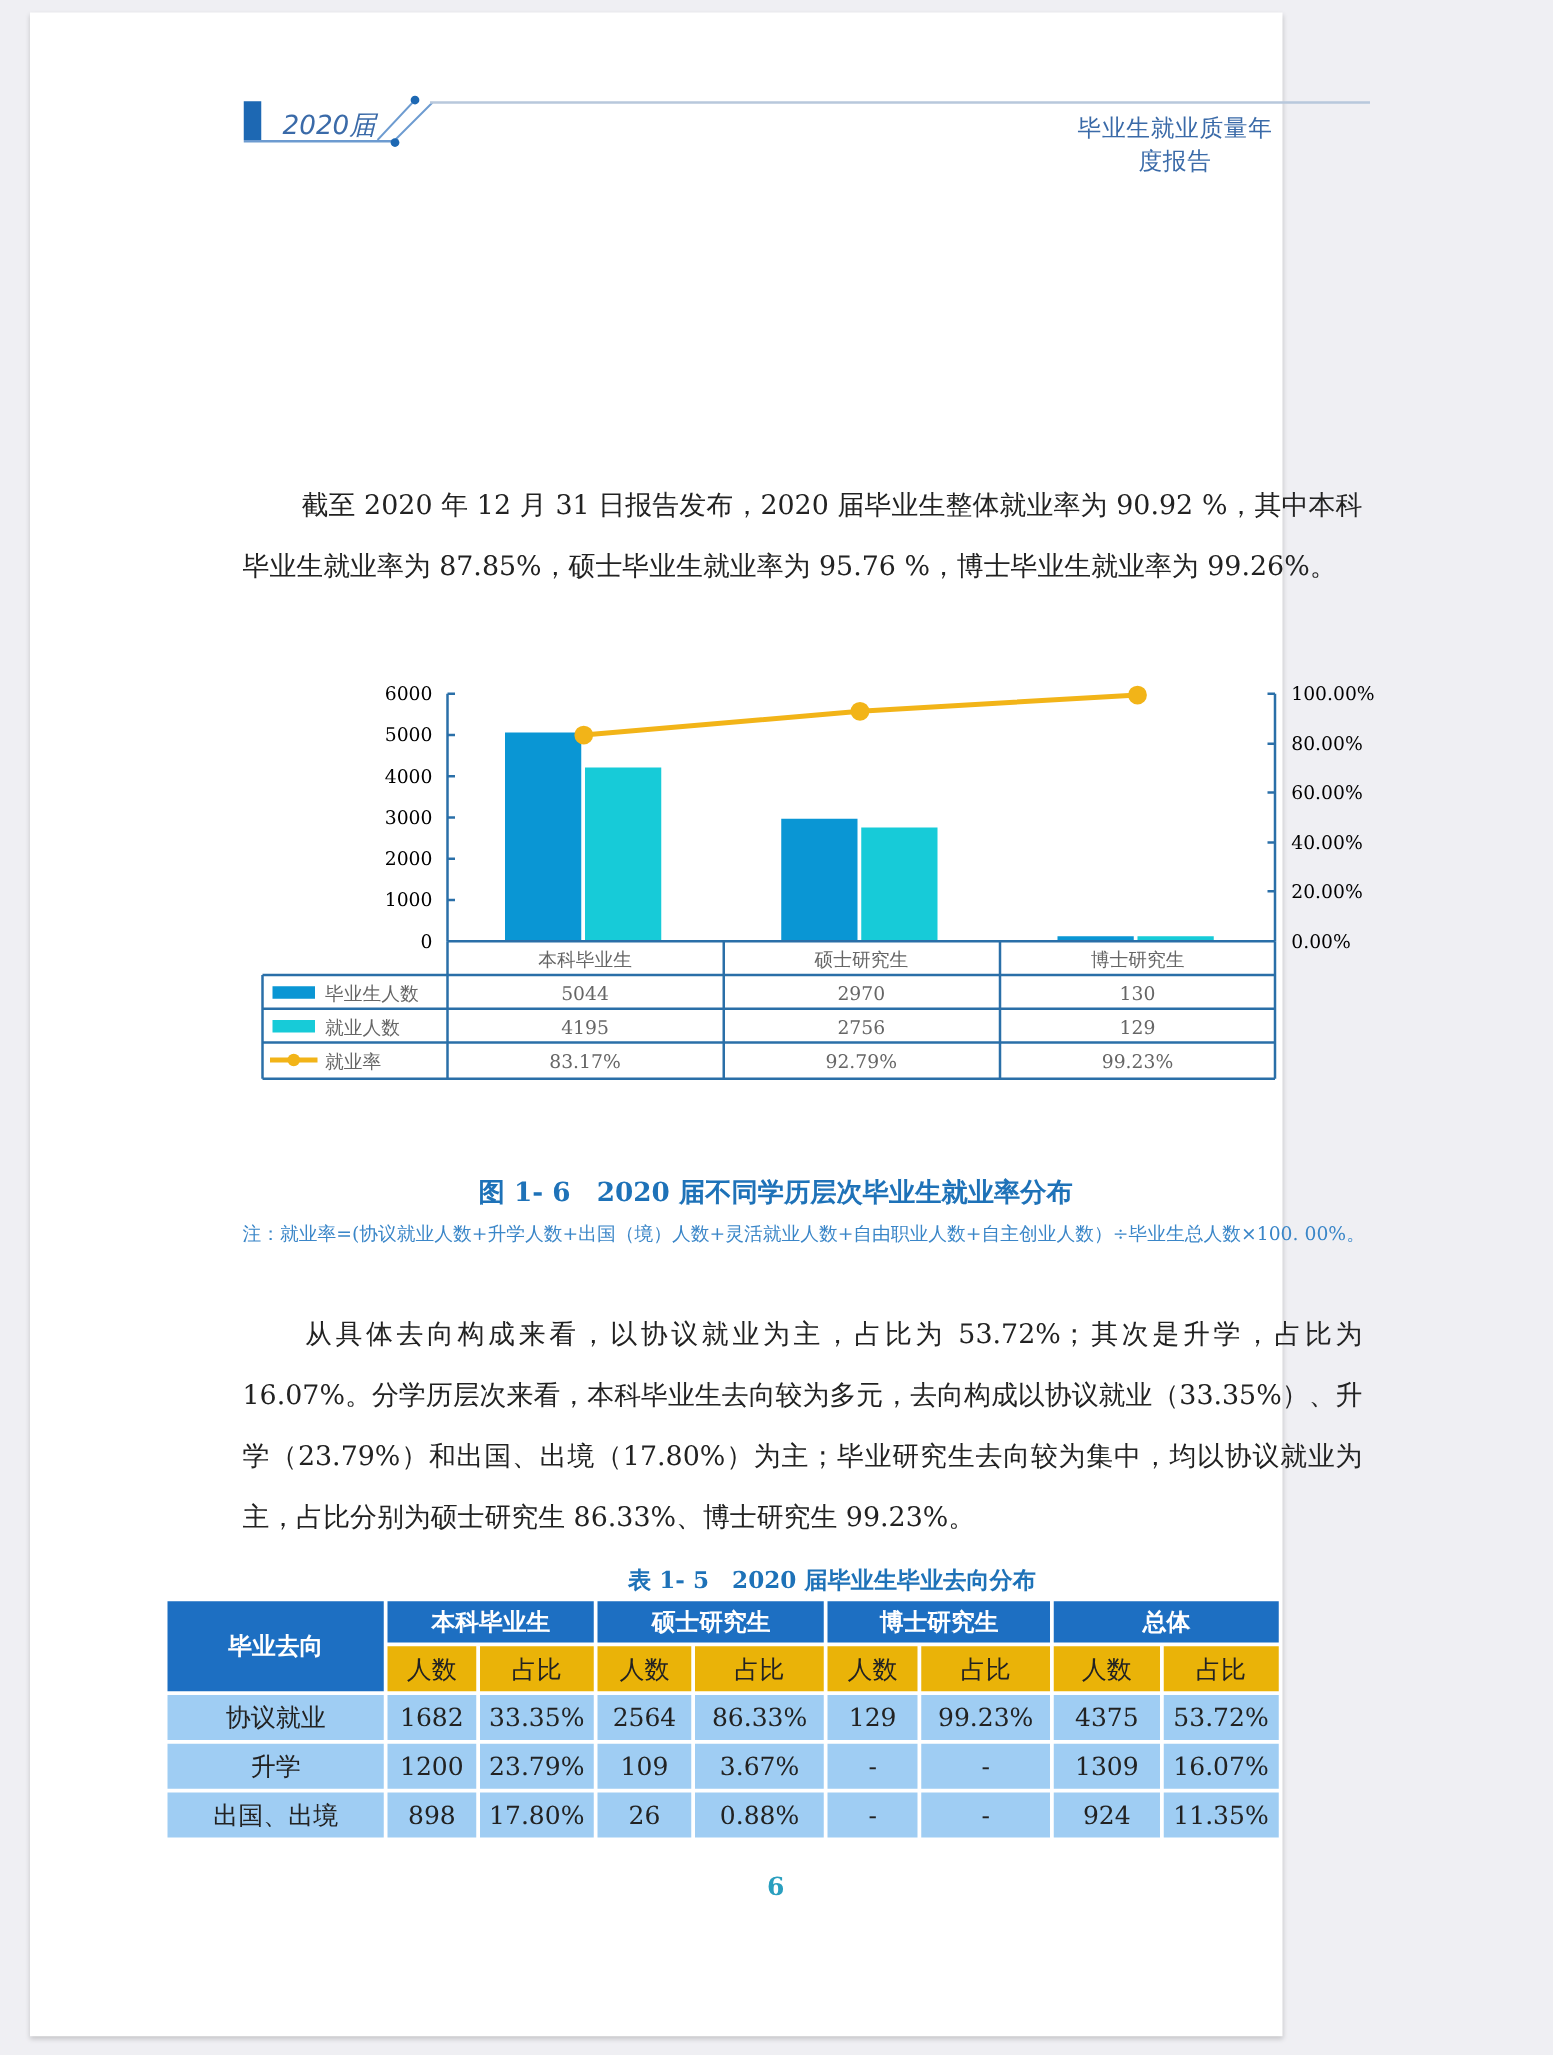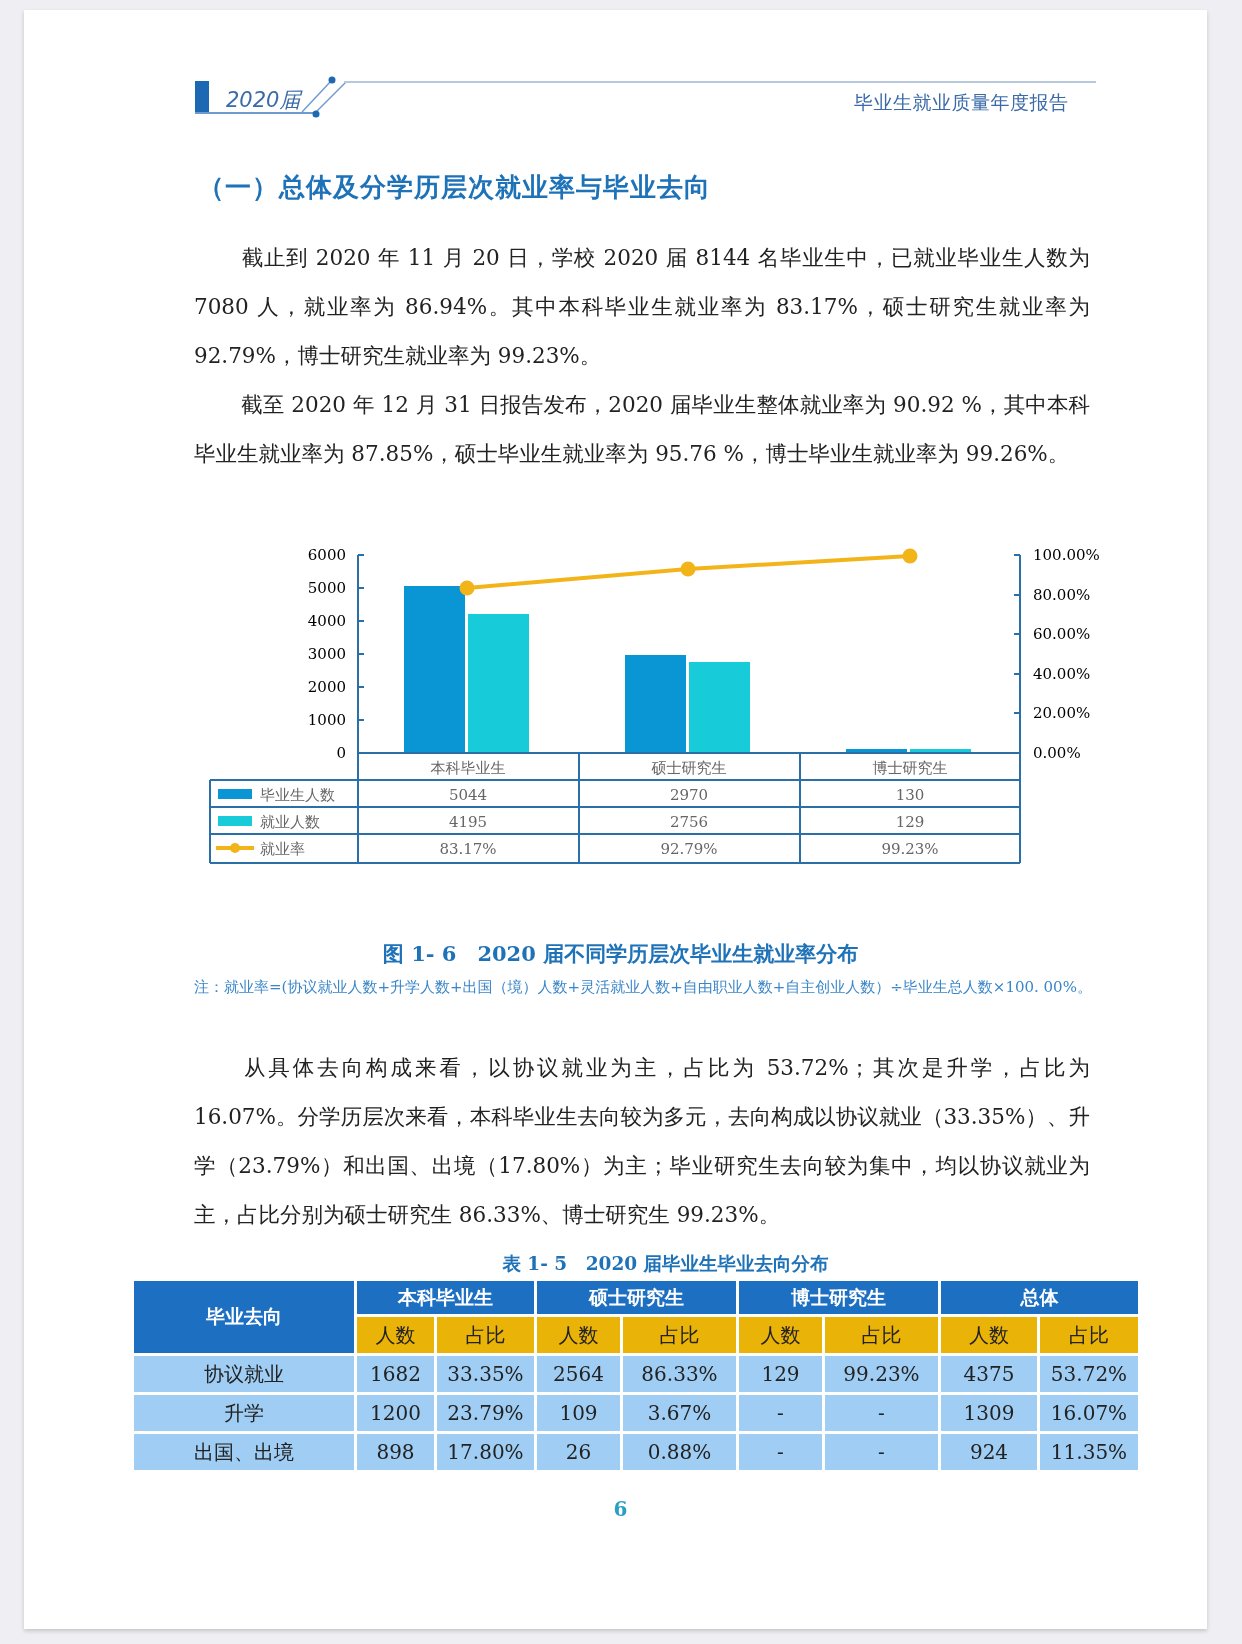--- a/index.html
+++ b/index.html
@@ -1,19 +1,19 @@
 <!DOCTYPE html>
 <html><head>
 <meta charset="utf-8">
 <style>
   * { box-sizing: border-box; margin: 0; padding: 0; }
   html, body { width: 1242px; height: 1644px; background: #efeff3; overflow: hidden; }
   body { position: relative; font-family: "DejaVu Serif", "Liberation Serif", serif; }
   .page {
-    position: absolute; left: 24px; top: 10px; width: 1183px; height: 1619px;
+    position: absolute; left: 24px; top: 10px; width: 1002px; height: 1619px;
     background: #ffffff; box-shadow: 0 2px 4px rgba(0,0,0,0.18);
   }
   .abs { position: absolute; }
 
   
   .hdr-block { left: 171px; top: 71px; width: 14px; height: 31px; background: #1d68b3; }
   .hdr-year { left: 202px; top: 76px; font-family: "DejaVu Sans", sans-serif; font-style: italic; font-size: 21px; color: #3a6aa8; }
   .hdr-underline { left: 171px; top: 102px; width: 120px; height: 2px; background: #6d9bd0; }
   .hdr-line { left: 320px; top: 71px; width: 752px; height: 2px; background: #b8c8dc; }
   .hdr-title { left: 830px; top: 80px; font-family: "DejaVu Sans", sans-serif; font-size: 19px; color: #3a6aa8; letter-spacing: 0.5px; text-align: center; }
@@ -51,25 +51,21 @@
   <div class="abs hdr-underline"></div>
   <svg class="abs" style="left:270px;top:62px" width="60" height="50">
     <line x1="8" y1="40" x2="38" y2="8" stroke="#6d9bd0" stroke-width="1.5"></line>
     <line x1="22" y1="40" x2="52" y2="10" stroke="#6d9bd0" stroke-width="1.5"></line>
     <circle cx="38" cy="8" r="3.5" fill="#1d68b3"></circle>
     <circle cx="22" cy="42" r="3.5" fill="#1d68b3"></circle>
   </svg>
   <div class="abs hdr-line"></div>
   <div class="abs hdr-title">毕业生就业质量年度报告</div>
 
-  <div class="abs section-title">（一）总体及分学历层次就业率与毕业去向</div>
-
-  <div class="abs para" style="top:223px">
-    <span class="indent"></span><span>截止到 2020 年 11 月 20 日，学校 2020 届 8144 名毕业生中，已就业毕业生人数为 7080 人，就业率为 86.94%。其中本科毕业生就业率为 83.17%，硕士研究生就业率为 92.79%，博士研究生就业率为 99.23%。</span>
-  </div>
+
   <div class="abs para" style="top:370px">
     <span class="indent"></span><span>截至 2020 年 12 月 31 日报告发布，2020 届毕业生整体就业率为 90.92 %，其中本科毕业生就业率为 87.85%，硕士毕业生就业率为 95.76 %，博士毕业生就业率为 99.26%。</span>
   </div>
 
   <svg class="abs chart" viewBox="0 0 1193 900">
 
     <g>
       <line x1="334" y1="545" x2="334" y2="743" stroke="#2a6fa8" stroke-width="2"></line>
       <line x1="334" y1="545" x2="340" y2="545" stroke="#2a6fa8" stroke-width="2"></line>
       <line x1="334" y1="578" x2="340" y2="578" stroke="#2a6fa8" stroke-width="2"></line>

